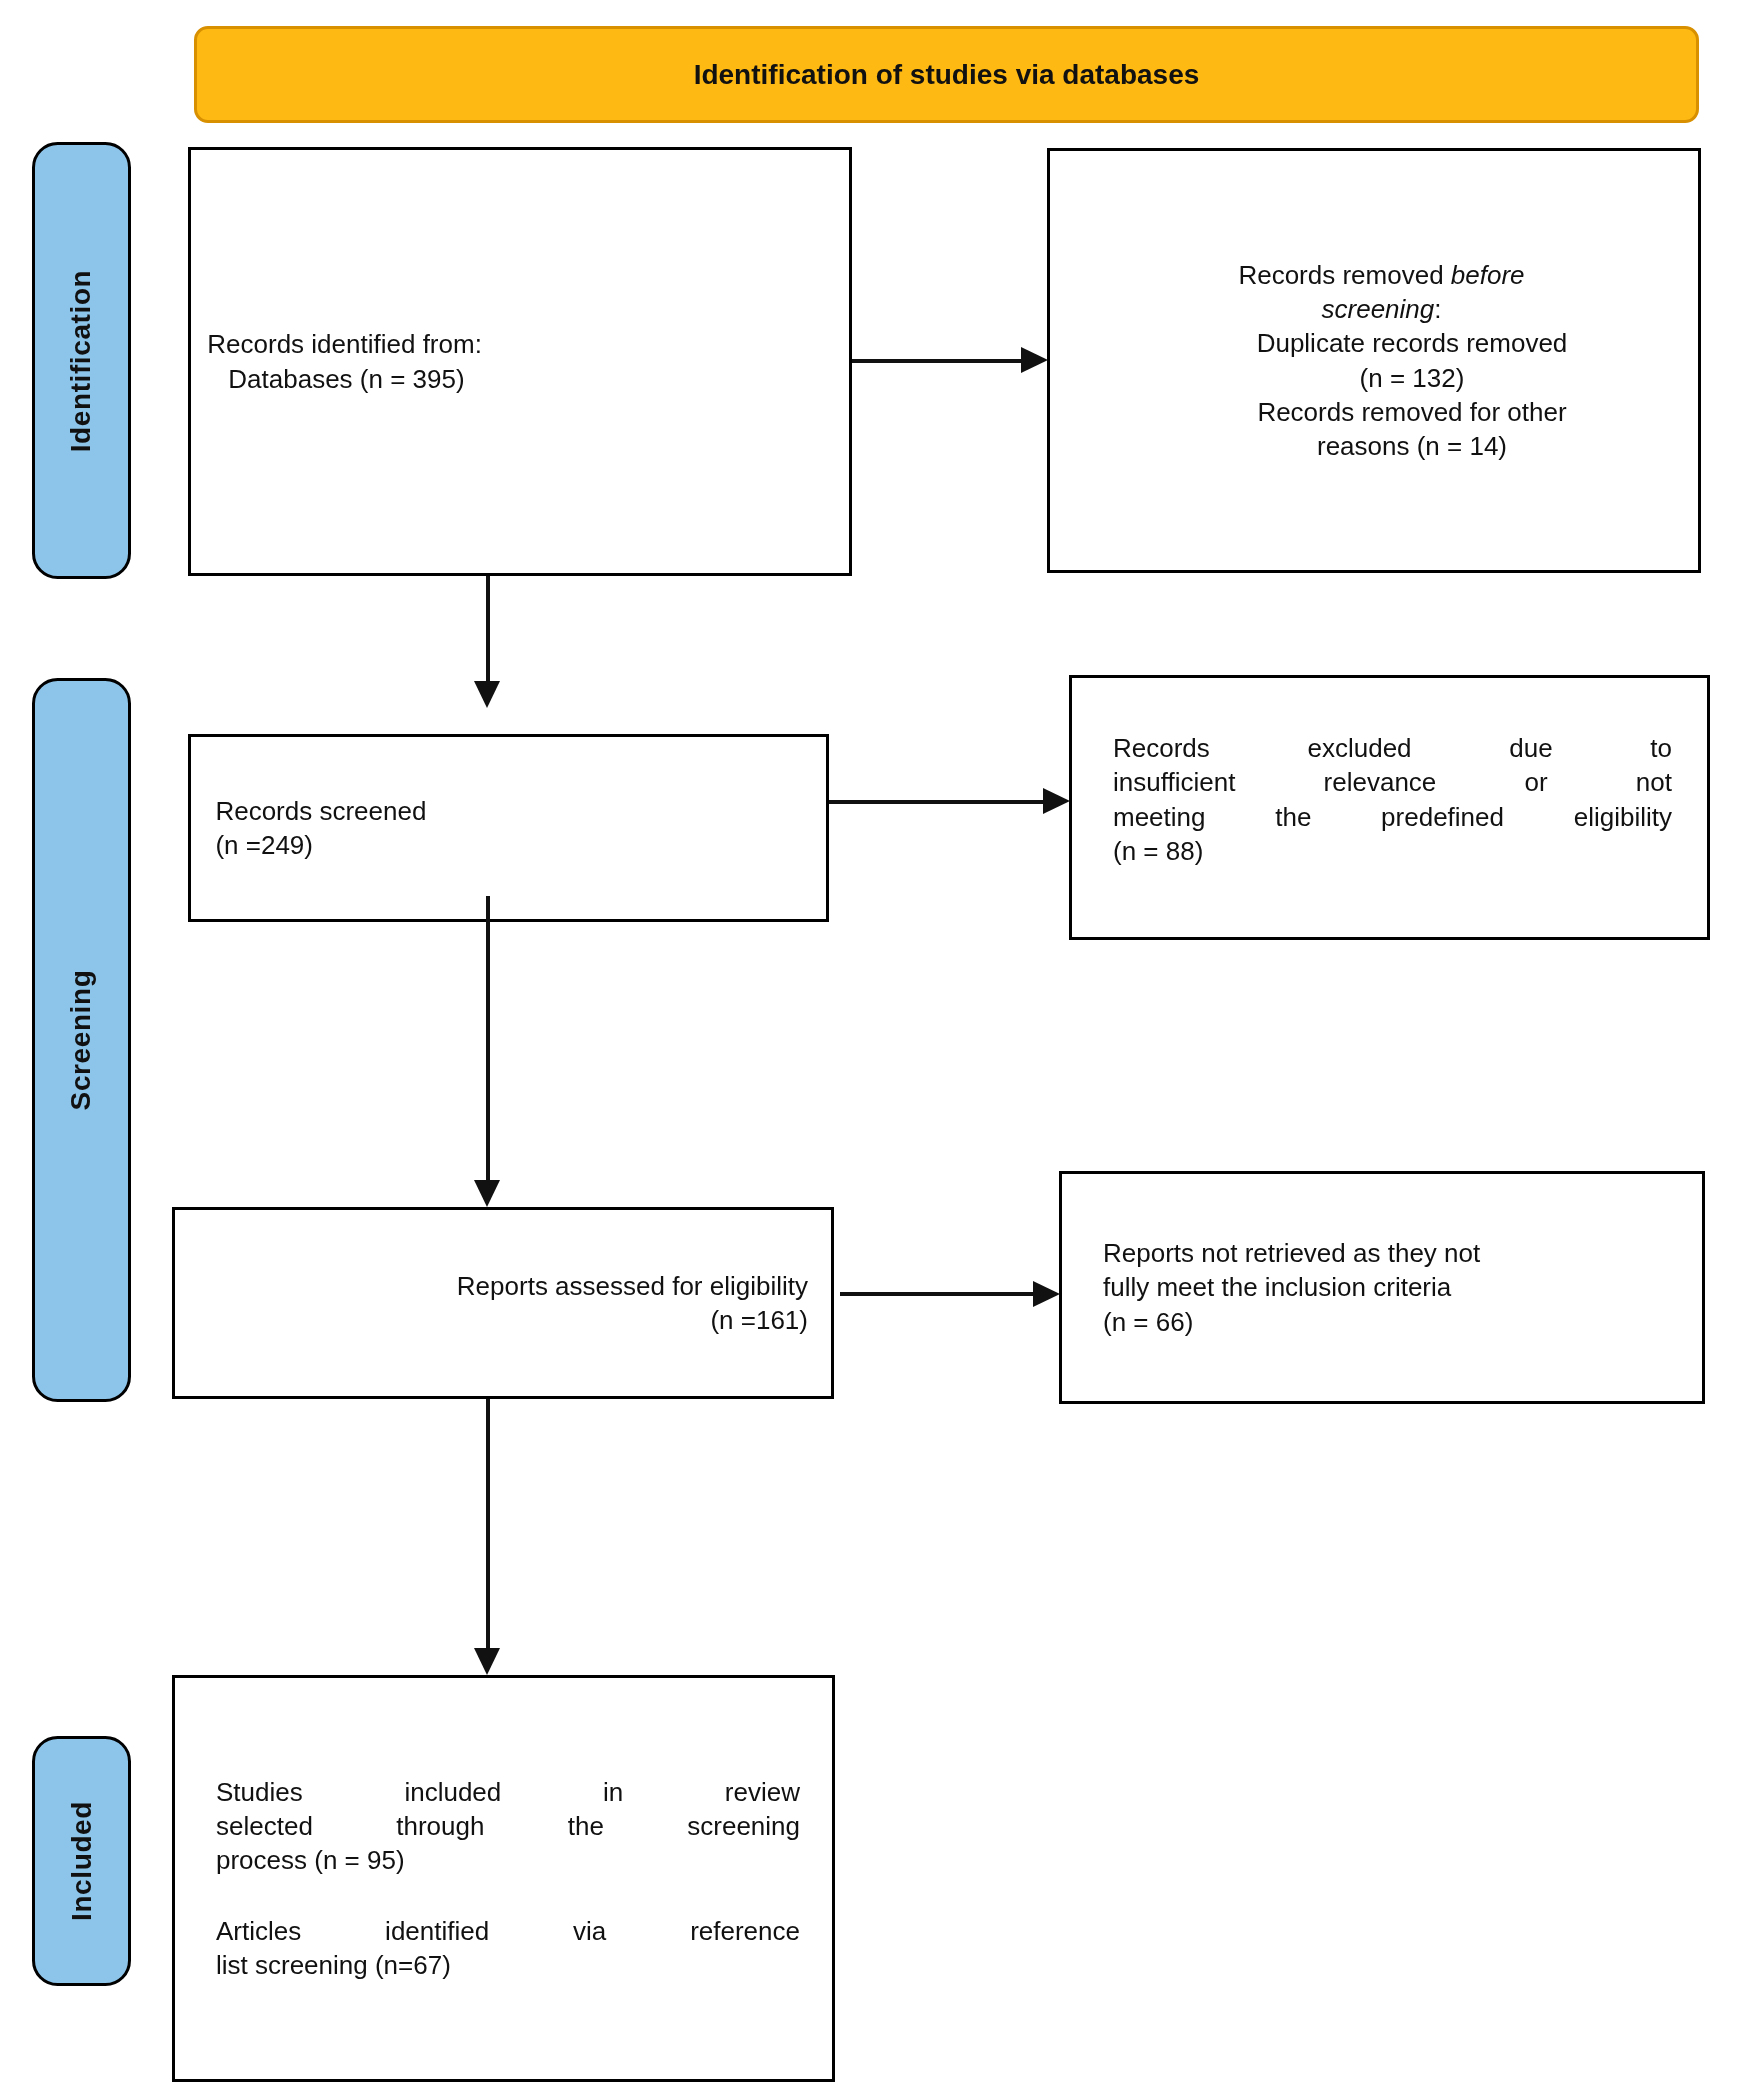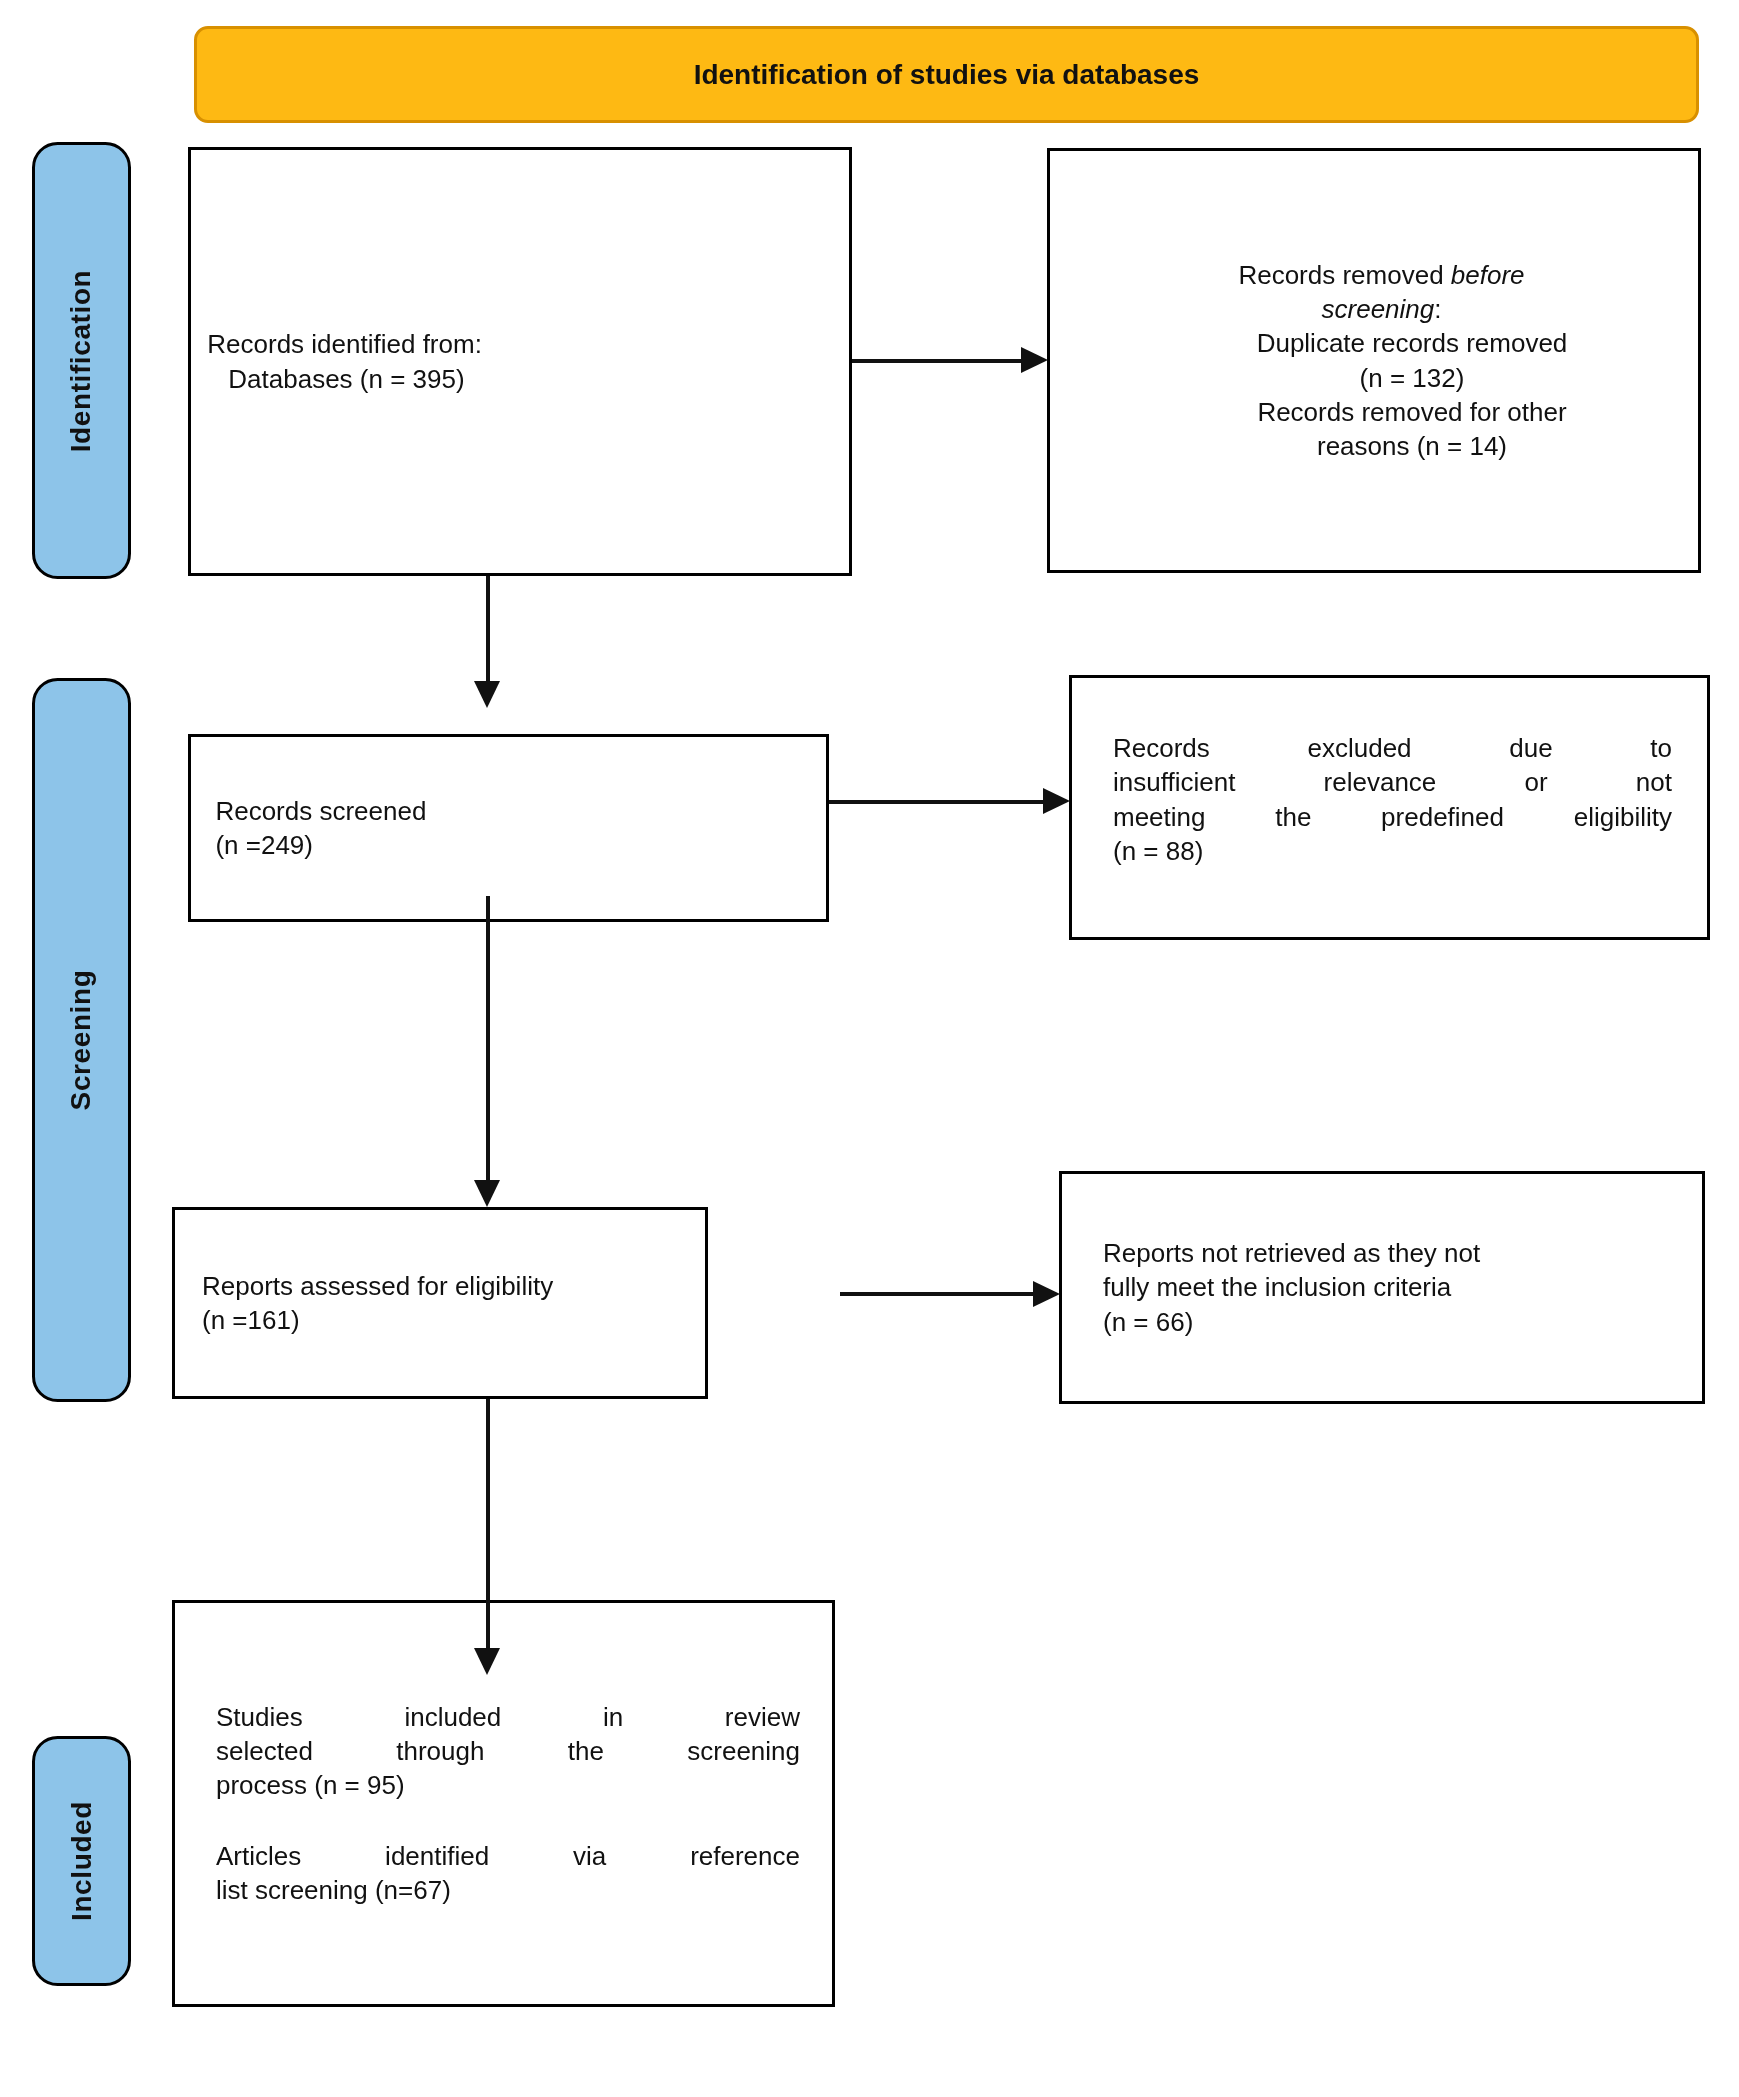--- a/index.html
+++ b/index.html
@@ -33,23 +33,23 @@
   .box{
     position:absolute; box-sizing:border-box; background:#ffffff;
     border:3.5px solid var(--box-border);
     display:flex; flex-direction:column; justify-content:center;
     font-size:26px; line-height:1.32;
   }
   .box.identified{left:188px; top:147px; width:664px; height:429px; padding:0 17.4px 0 16.3px;}
   .box.removed{left:1047px; top:148px; width:654px; height:425px; padding:0 26px 0 41px;text-align:center;}
   .box.screened{left:188px; top:708px; width:641px; height:188px; padding:0 23px 0 24.4px;margin-top:26px;}
   .box.excluded{left:1069px; top:675px; width:641px; height:265px; padding:0 35px 16px 41px;}
-  .box.assessed{left:172px; top:1207px; width:536px; height:192px; padding:0 23px 0 27px;}
+  .box.assessed{left:172px; top:1207px; width:662px; height:192px; padding:0 23px 0 27px;text-align:right;}
   .box.notretrieved{left:1059px; top:1131px; width:646px; height:233px; padding:0 32px 0 41px;margin-top:40px;}
-  .box.includedbox{left:172px; top:1600px; width:663px; height:407px; padding:0 32px 0 41px;}
+  .box.includedbox{left:172px; top:1675px; width:663px; height:407px; padding:0 32px 0 41px;}
   .indent1{margin-left:21px;}
   .sub{margin-left:61px;}
   .jlines > div{text-align:justify; text-align-last:justify;}
   .jlines > div:last-child{text-align-last:left;}
   .para2{margin-top:36px;}
   .line{position:absolute; background:#111111;}
   .head-right{
     position:absolute; width:0; height:0;
     border-top:13.4px solid transparent; border-bottom:13.4px solid transparent;
     border-left:27px solid #111111;

